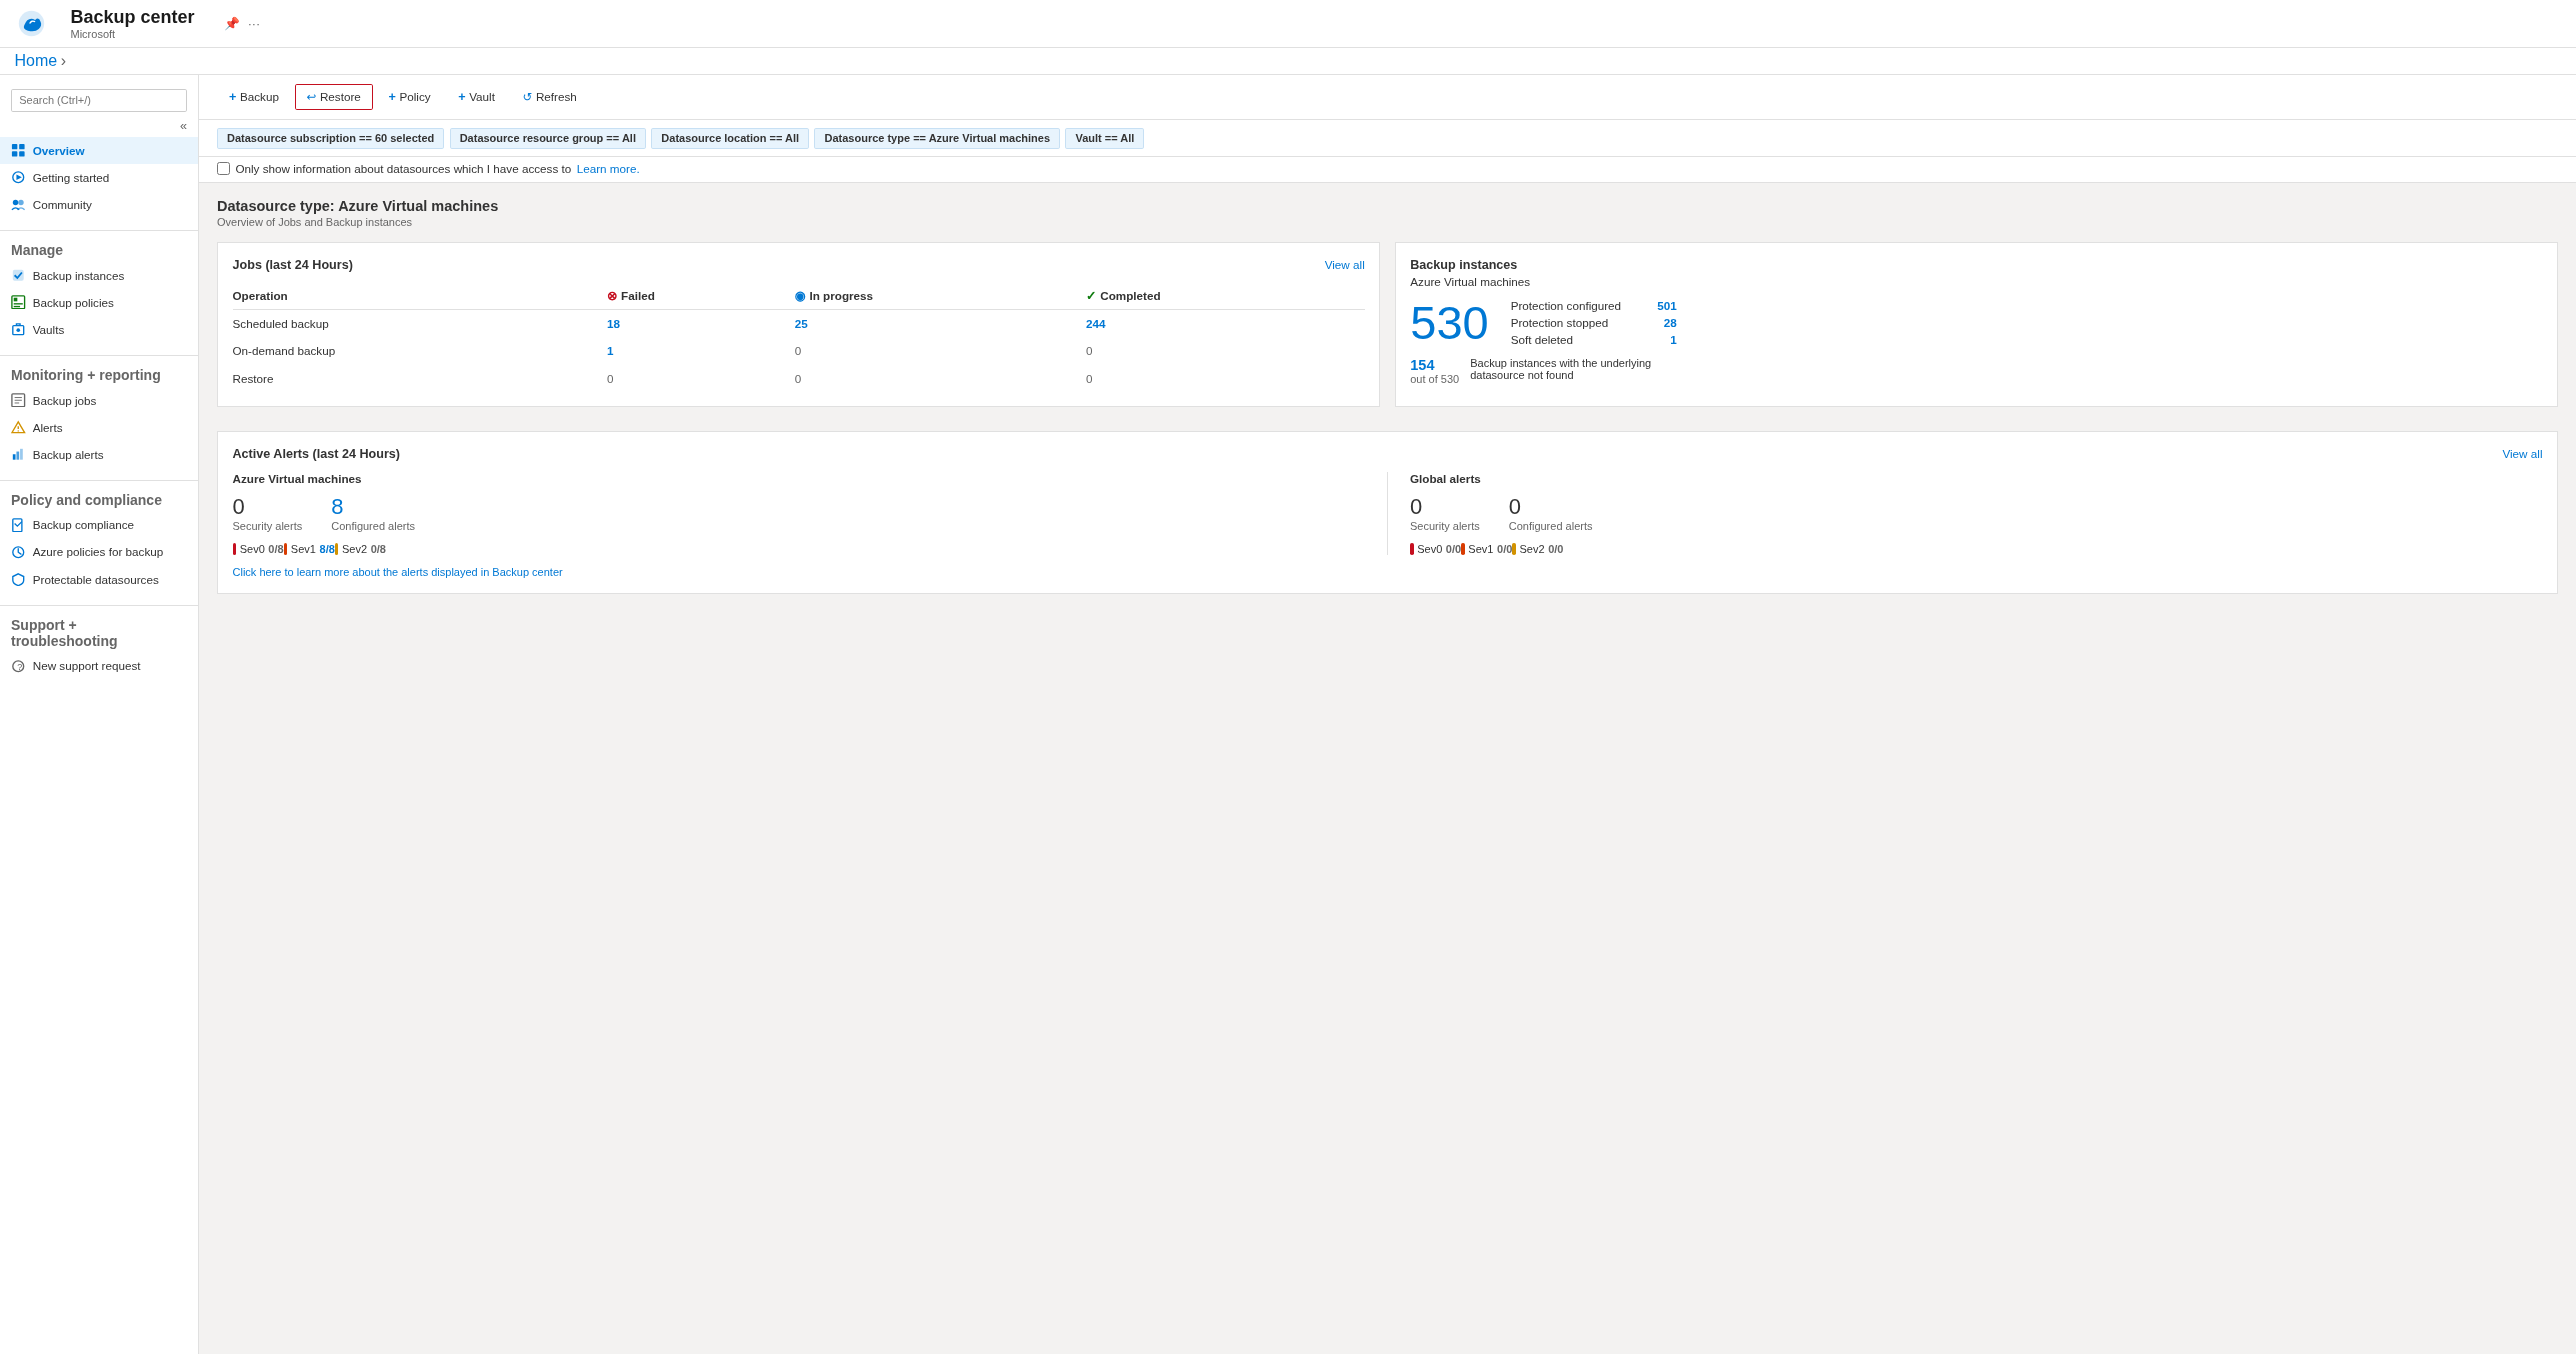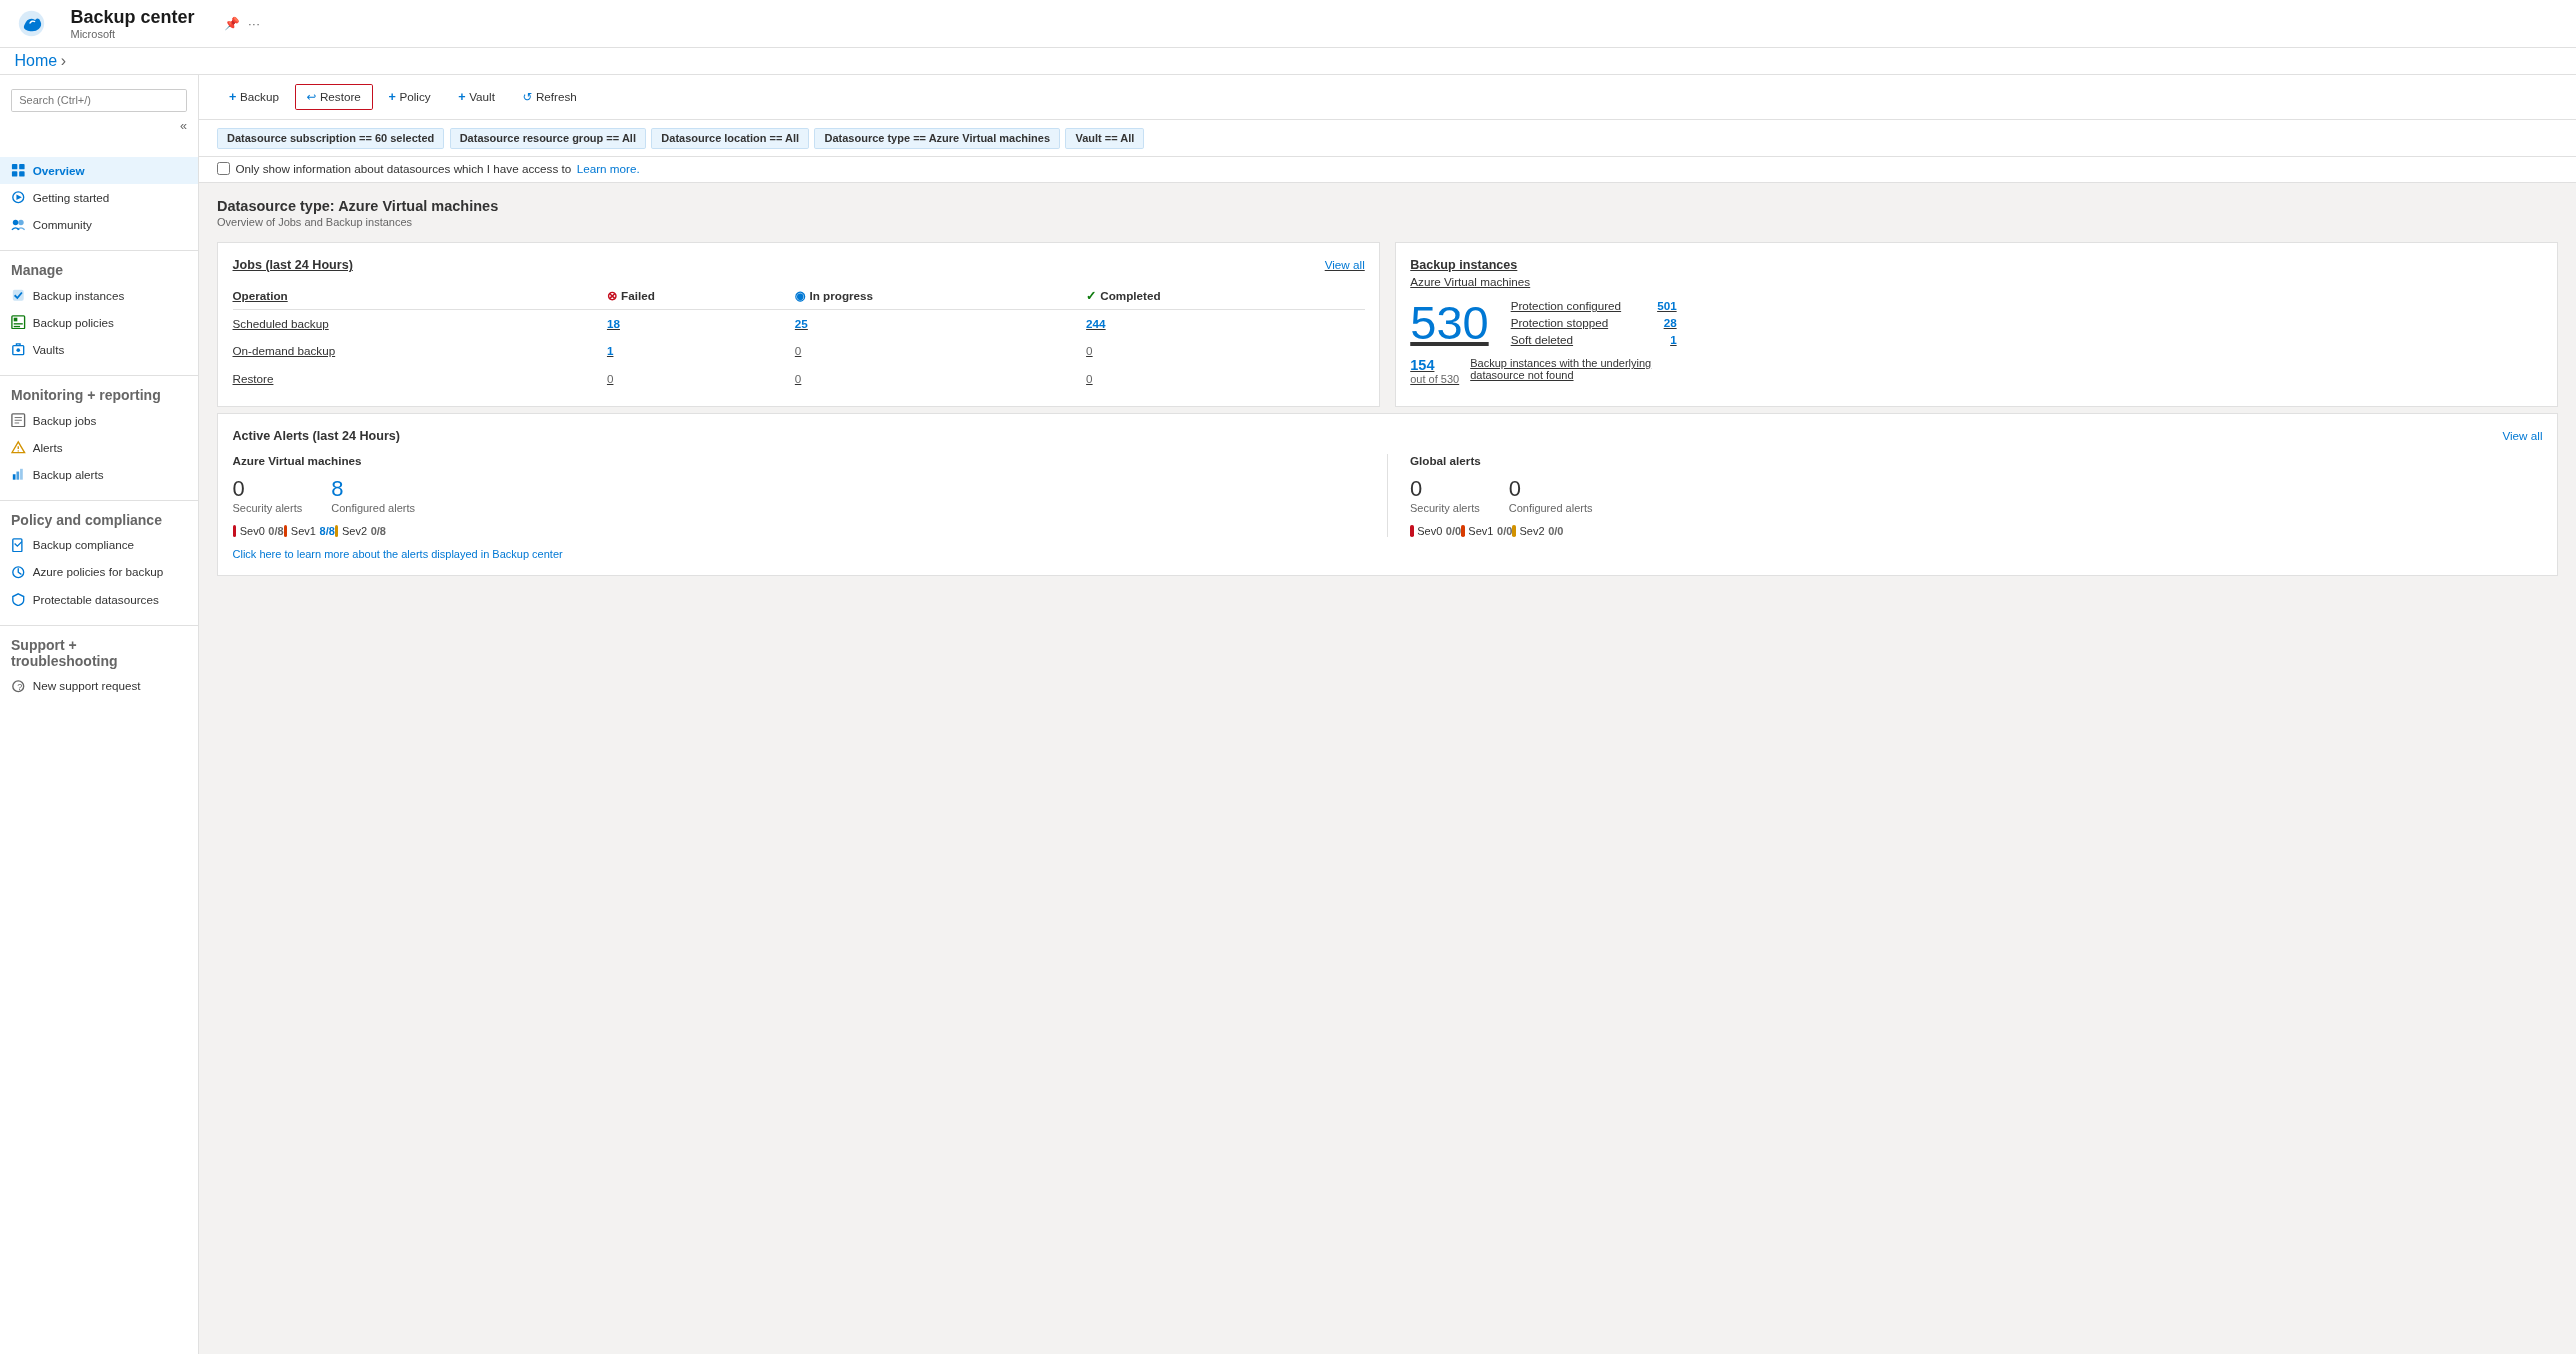--- a/index.html
+++ b/index.html
@@ -20,21 +20,21 @@
     
     .layout { display: flex; flex: 1; overflow: hidden; }
 
     
     .sidebar { width: 199px; background: #fff; border-right: 0.9px solid #e0e0e0; overflow-y: auto; padding: 7.2px 0; flex-shrink: 0; }
     .sidebar-search { padding: 7.2px 11px; }
     .sidebar-search input { width: 100%; border: 0.9px solid #ccc; padding: 4.5px 7.2px; font-size: 11px; border-radius: 1.8px; color: #333; }
     .sidebar-collapse { display: flex; justify-content: flex-end; padding: 0 11px 3.6px; }
     .sidebar-collapse button { background: none; border: none; cursor: pointer; color: #666; font-size: 12.6px; }
     .sidebar-item { display: flex; align-items: center; gap: 7.2px; padding: 6.3px 11px; cursor: pointer; font-size: 11.7px; color: #333; }
-    .sidebar-item.active { background: #e8f4fd; color: #0078d4; font-weight: 600; margin-top: 20px; }
+    .sidebar-item.active { background: #e8f4fd; color: #0078d4; font-weight: 600; }
     .sidebar-item .icon { width: 14.5px; height: 14.5px; display: flex; align-items: center; justify-content: center; flex-shrink: 0; }
     .sidebar-section { padding: 11px 11px 3.6px; font-size: 14px; font-weight: 700; color: #666; text-transform: none; border-top: 0.9px solid #e0e0e0; margin-top: 12px; }
 
     
     .main { flex: 1; overflow-y: auto; background: #f3f2f1; }
     .toolbar { background: #fff; padding: 9px 18px; display: flex; align-items: center; gap: 3.6px; border-bottom: 0.9px solid #e0e0e0; }
     .toolbar-btn { display: flex; align-items: center; gap: 3.6px; padding: 5.4px 11px; border: 0.9px solid transparent; background: none; cursor: pointer; font-size: 11.7px; color: #333; border-radius: 1.8px; }
     .toolbar-btn.highlighted { border: 1.8px solid #c50f1f; }
     .toolbar-btn .plus { color: #0078d4; font-size: 12.6px; font-weight: 600; }
 
@@ -47,21 +47,21 @@
     .checkbox-row { background: #fff; padding: 5.4px 18px 7.2px; display: flex; align-items: center; gap: 5.4px; font-size: 11.7px; border-bottom: 0.9px solid #e0e0e0; }
     .checkbox-row input[type="checkbox"] { margin: 0; }
     .checkbox-row a { color: #0078d4; text-decoration: none; }
 
     
     .content { padding: 14.5px 18px; }
     .datasource-title { font-size: 14.5px; font-weight: 700; margin-bottom: 1.8px; }
     .datasource-subtitle { font-size: 11px; color: #666; margin-bottom: 14.5px; }
 
     
-    .cards-row { display: flex; gap: 14.5px; margin-bottom: 6px; text-decoration: underline; }
+    .cards-row { display: flex; gap: 14.5px; margin-bottom: 24px; }
     .card { background: #fff; border: 0.9px solid #e0e0e0; padding: 14.5px; flex: 1; }
 
     
     .card-header { display: flex; justify-content: space-between; align-items: center; margin-bottom: 11px; }
     .card-header h3 { font-size: 12.6px; font-weight: 600; }
     .view-all-link { color: #0078d4; font-size: 11.7px; cursor: pointer; text-decoration: none; }
     .jobs-table { width: 100%; border-collapse: collapse; font-size: 11.7px; }
     .jobs-table th { text-align: left; font-weight: 600; color: #333; padding: 5.4px 7.2px 5.4px 0; border-bottom: 0.9px solid #e0e0e0; }
     .jobs-table td { padding: 7.2px 7.2px 7.2px 0; color: #333; }
     .jobs-table td.blue { color: #0078d4; font-weight: 600; cursor: pointer; }

